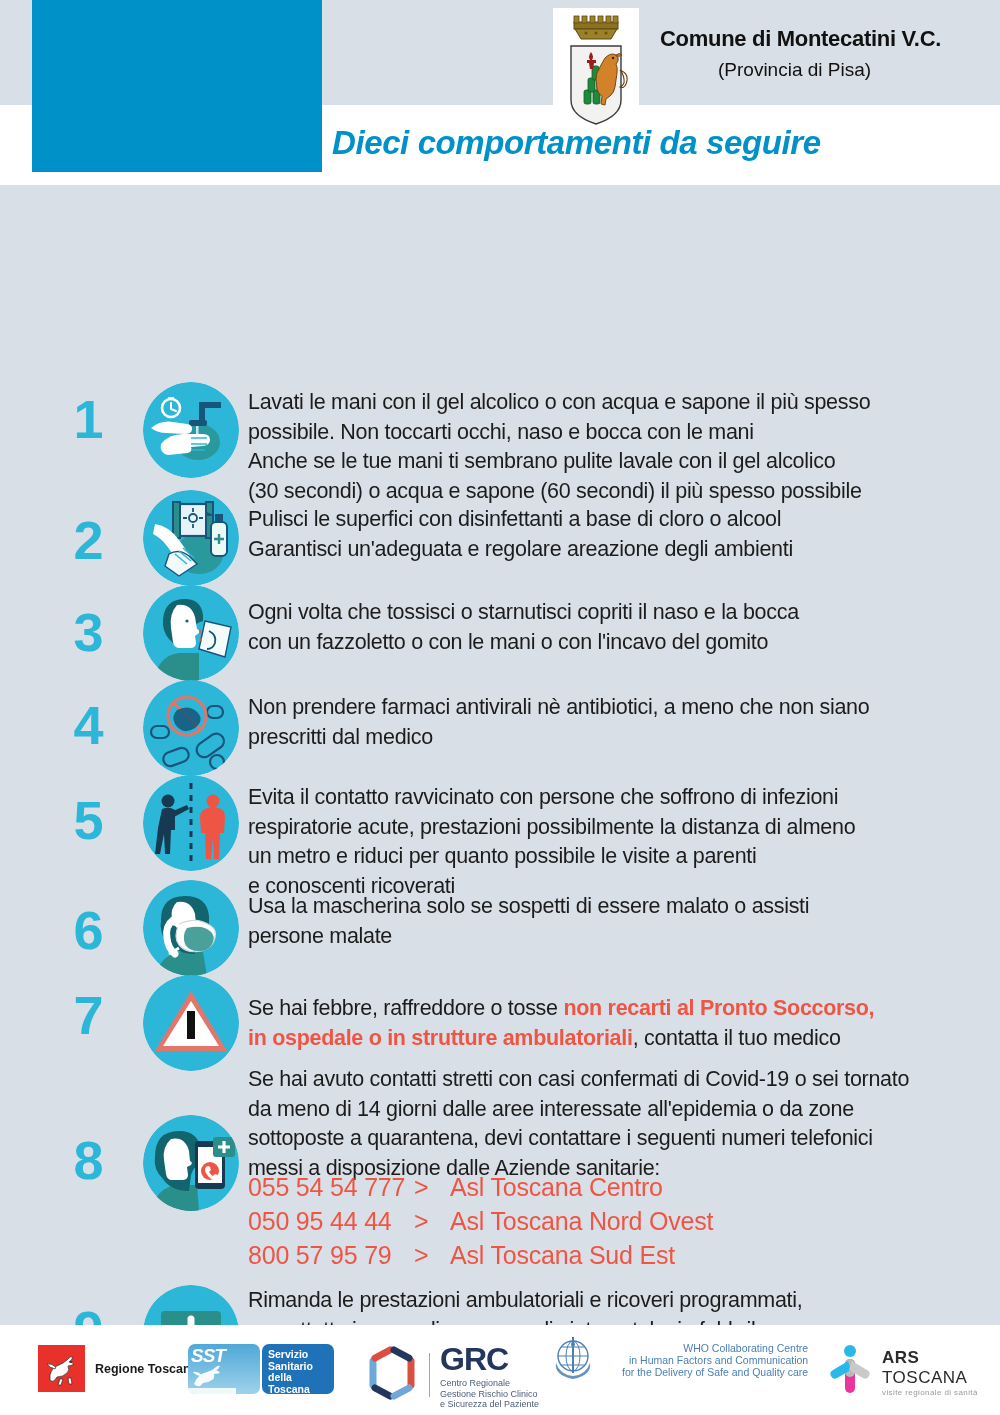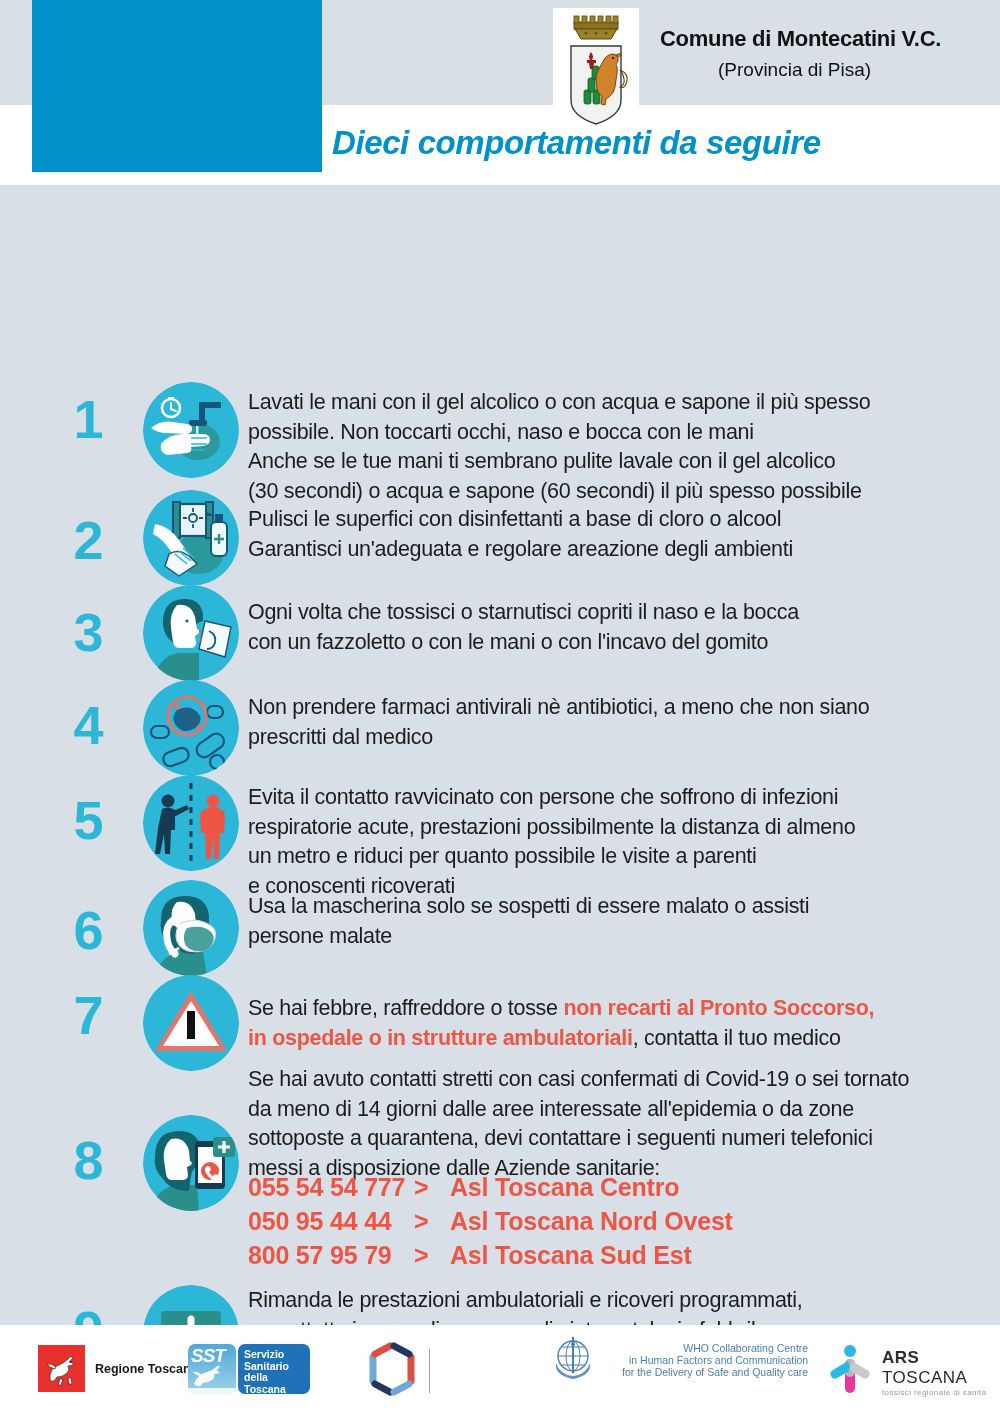--- a/index.html
+++ b/index.html
@@ -125,21 +125,21 @@
     letter-spacing: -0.3px;
     white-space: pre-line;
   }
   .text .hl { color: #ee5544; font-weight: bold; }
 
   .phones {
     position: absolute;
     left: 248px;
     color: #ee5544;
     font-size: 25px;
-    font-weight: bold;
+    font-weight: normal;
     line-height: 34px;
     letter-spacing: -0.2px;
   }
   .phones .prow { display: flex; }
   .phones .pnum { width: 166px; }
   .phones .parrow { width: 36px; }
 
   
   .footer {
     position: absolute;
@@ -149,21 +149,21 @@
     display: flex;
     align-items: center;
   }
   .logo { position: absolute; }
   .logo-text { font-family: Liberation Sans, sans-serif; }
 
   .rt-box { width: 47px; height: 47px; background: #e8312a; }
   .rt-label { font-size: 12.5px; font-weight: bold; color: #1a1a1a; }
 
   .sst-box {
-    width: 48px; height: 50px; border-radius: 7px;
+    width: 72px; height: 50px; border-radius: 7px;
     background: linear-gradient(#4fa8d8, #9fd2ea);
     position: relative; overflow: hidden;
   }
   .sst-letters {
     position: absolute; left: 3px; top: 1px;
     color: #ffffff; font-size: 19px; font-weight: bold;
     font-style: italic; letter-spacing: -1px;
   }
   .sst-right {
     width: 72px; height: 50px; border-radius: 7px;
@@ -528,20 +528,26 @@
             <line x1="8" y1="16" x2="8" y2="40" stroke="#6fa8d8"></line>
             <line x1="46" y1="16" x2="46" y2="40" stroke="#d94f42"></line>
             <line x1="10" y1="13" x2="25" y2="5" stroke="#d94f42"></line>
             <line x1="29" y1="5" x2="44" y2="13" stroke="#24355e"></line>
             <line x1="10" y1="43" x2="25" y2="51" stroke="#24355e"></line>
             <line x1="29" y1="51" x2="44" y2="43" stroke="#6fa8d8"></line>
           </g>
         </svg>
       </div>
       <div class="grc-divider"></div>
+      <div>
+        <div class="grc-title logo-text">GRC</div>
+        <div class="grc-sub logo-text">Centro Regionale
+Gestione Rischio Clinico
+e Sicurezza del Paziente</div>
+      </div>
     </div>
 
     <div class="logo" style="left:548px; top:8px; display:flex; align-items:center; gap:24px;">
       <div>
         <svg viewBox="0 0 50 50" width="50" height="50">
           <circle cx="25" cy="23" r="15" fill="none" stroke="#4a7fb5" stroke-width="1.4"></circle>
           <g stroke="#4a7fb5" stroke-width="1" fill="none">
             <ellipse cx="25" cy="23" rx="7" ry="15"></ellipse>
             <line x1="10" y1="23" x2="40" y2="23"></line>
             <line x1="13" y1="14" x2="37" y2="14"></line>
@@ -562,19 +568,19 @@
         <svg viewBox="0 0 44 54" width="44" height="54">
           <circle cx="22" cy="8" r="6" fill="#29b8ea"></circle>
           <rect x="17" y="16" width="10" height="34" rx="5" fill="#e8369c"></rect>
           <rect x="17" y="16" width="10" height="18" rx="5" fill="#b9b9b9"></rect>
           <path d="M20 18 L5 27 q-4 2 -2 6 q2 4 6 2 l14 -8 Z" fill="#29b8ea"></path>
           <path d="M24 18 L39 27 q4 2 2 6 q-2 4 -6 2 l-14 -8 Z" fill="#c9c9c9"></path>
         </svg>
       </div>
       <div>
         <div class="ars-title logo-text"><b>ARS</b><span> TOSCANA</span></div>
-        <div class="ars-sub logo-text">tossisci regionale di sanità</div>
+        <div class="ars-sub logo-text">visite regionale di sanità</div>
       </div>
     </div>
 
   </div>
 
 </div>
 
 </body></html>

